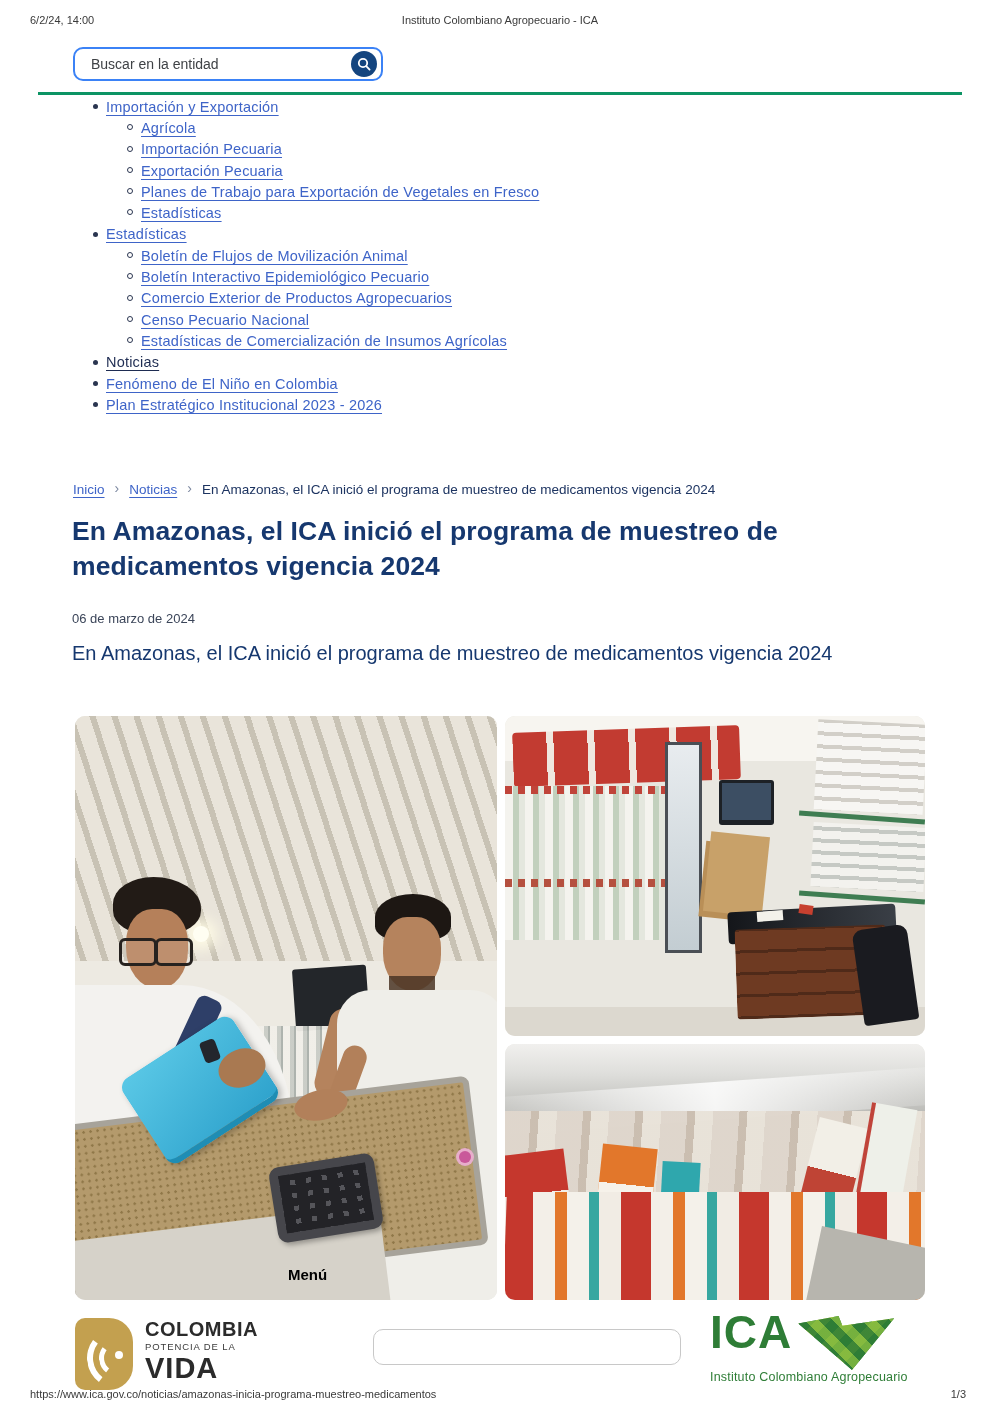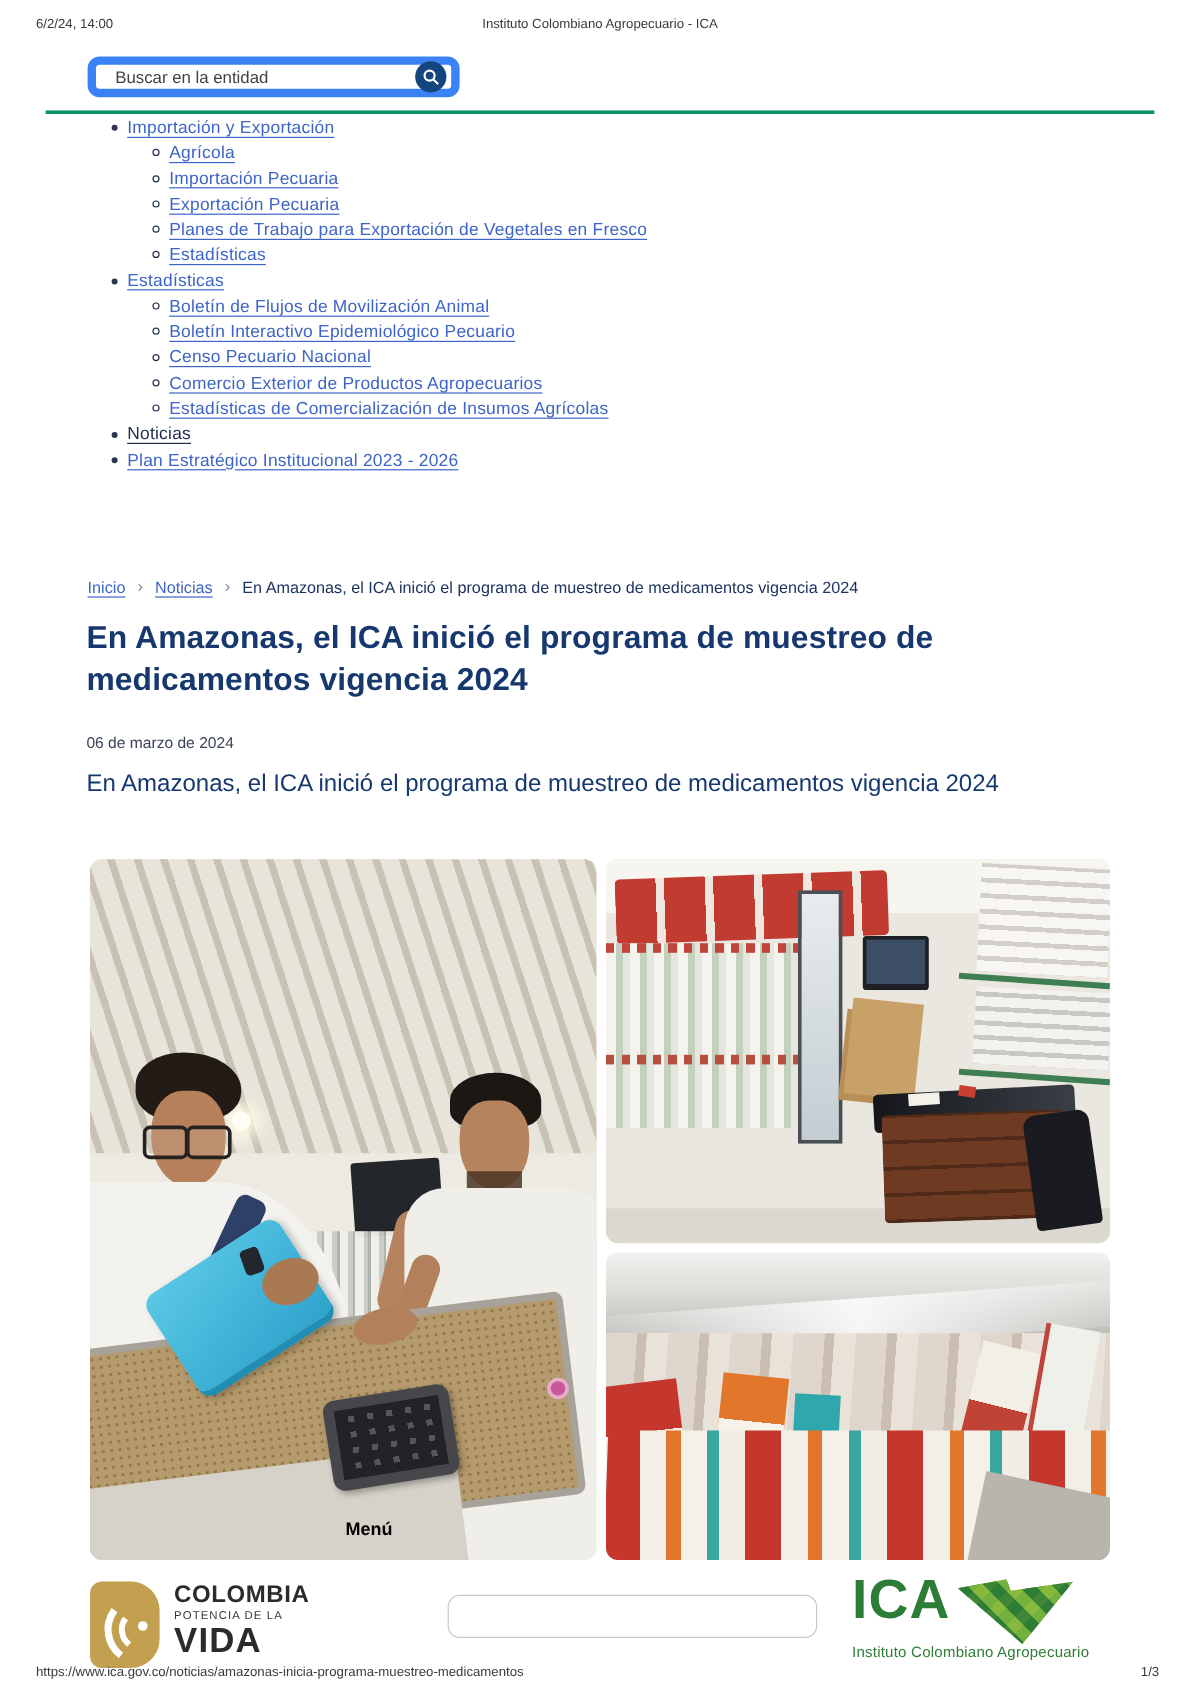--- a/index.html
+++ b/index.html
@@ -5,21 +5,21 @@
   html,body{margin:0;padding:0;background:#fff;}
   .page{position:relative;width:1000px;height:1415px;background:#fff;overflow:hidden;
         font-family:"Liberation Sans","DejaVu Sans",sans-serif;color:#222;}
   
   .ph-date{position:absolute;left:30px;top:14px;font-size:11px;color:#3a3a3a;}
   .ph-title{position:absolute;left:0;right:0;top:14px;text-align:center;font-size:11px;color:#3a3a3a;}
   .pf-url{position:absolute;left:30px;top:1388px;font-size:11px;color:#3a3a3a;}
   .pf-page{position:absolute;right:34px;top:1388px;font-size:11px;color:#3a3a3a;}
   
   .search-bar{position:absolute;left:73px;top:47px;width:310px;height:34px;background:#fff;
-    border:7px solid #3b82f6;border-radius:10px;display:flex;align-items:center;box-sizing:border-box;}
+    border:2px solid #3b82f6;border-radius:10px;display:flex;align-items:center;box-sizing:border-box;}
   .search-input{flex:1;border:none;outline:none;background:transparent;font-size:14px;color:#3f4246;
     padding:0 8px 0 16px;font-family:inherit;}
   .search-input::placeholder{color:#3f4246;opacity:1;}
   .search-btn{width:26px;height:26px;border-radius:50%;background:#14457f;border:none;margin-right:4px;
     display:flex;align-items:center;justify-content:center;cursor:pointer;flex:0 0 auto;}
   
   .divider{position:absolute;left:38px;top:92px;width:924px;height:3px;background:#0c9464;}
   
   .print-nav{position:absolute;left:72px;top:96px;width:860px;margin:0;padding:0;list-style:none;}
   .nav-li{position:relative;height:21.3px;display:flex;align-items:center;font-size:14.5px;letter-spacing:.2px;}
@@ -195,30 +195,33 @@
       <li class="nav-li lvl1">
         <span class="nav-link">Estadísticas</span>
       </li>
       <li class="nav-li lvl2">
         <span class="nav-link">Boletín de Flujos de Movilización Animal</span>
       </li>
       <li class="nav-li lvl2">
         <span class="nav-link">Boletín Interactivo Epidemiológico Pecuario</span>
       </li>
       <li class="nav-li lvl2">
+        <span class="nav-link">Comercio Exterior de Productos Agropecuarios</span>
+      </li>
+      <li class="nav-li lvl2">
         <span class="nav-link">Censo Pecuario Nacional</span>
-      </li>
-      <li class="nav-li lvl2">
-        <span class="nav-link">Comercio Exterior de Productos Agropecuarios</span>
       </li>
       <li class="nav-li lvl2">
         <span class="nav-link">Estadísticas de Comercialización de Insumos Agrícolas</span>
       </li>
       <li class="nav-li lvl1 current">
         <span class="nav-link">Noticias</span>
+      </li>
+      <li class="nav-li lvl1">
+        <span class="nav-link">Fenómeno de El Niño en Colombia</span>
       </li>
       <li class="nav-li lvl1">
         <span class="nav-link">Plan Estratégico Institucional 2023 - 2026</span>
       </li>
     </ul>
 
   <div class="breadcrumb">
       <span class="crumb-link">Inicio</span>
       <span class="crumb-sep">›</span>
       <span class="crumb-link">Noticias</span>

